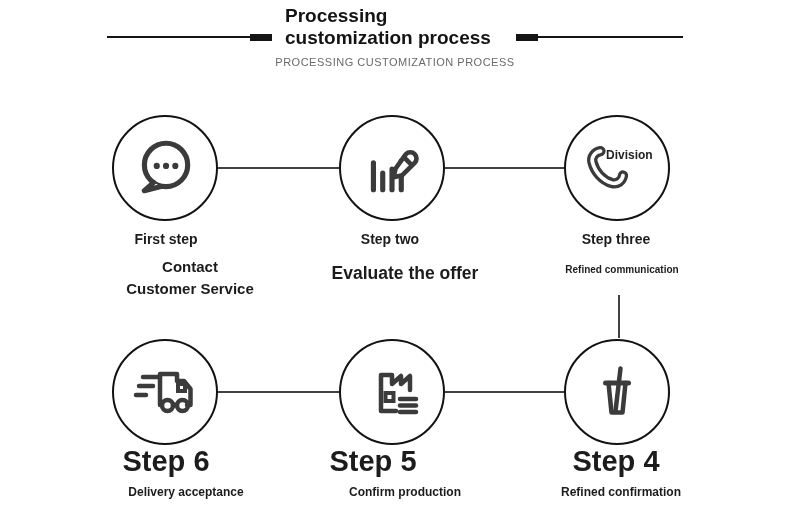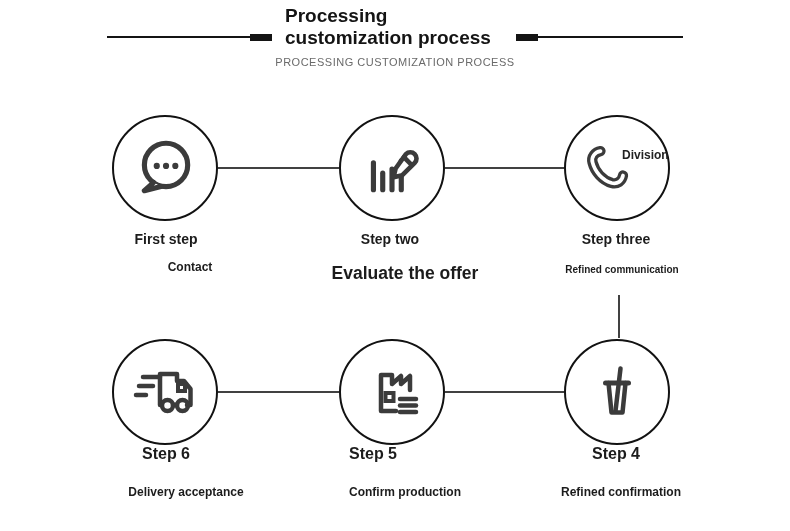--- a/index.html
+++ b/index.html
@@ -25,22 +25,22 @@
     display:flex;align-items:center;justify-content:center;
   }
   .connector-h{position:absolute;height:1.5px;background:#414141;}
   .connector-v{position:absolute;width:1.5px;background:#414141;}
   .icon-label{
     position:absolute;font-size:12px;font-weight:700;color:#222;white-space:nowrap;
   }
   
   .step-title,.step-sub{position:absolute;width:230px;text-align:center;color:#1c1c1c;font-weight:700;white-space:nowrap;}
   .title-sm{font-size:14px;}
-  .title-lg{font-size:16px;}
-  .sub-18{font-size:12px;line-height:22px;white-space:normal;}
+  .title-lg{font-size:29px;}
+  .sub-18{font-size:15px;line-height:22px;white-space:normal;}
   .sub-17{font-size:17.5px;text-align:center;}
   .sub-15{font-size:12px;}
   .sub-14{font-size:10px;}
   svg{display:block;}
 </style>
 </head>
 <body>
 
 <div class="hline" style="left:107px;top:36px;width:143px;"></div>
 <div class="hbar" style="left:250px;top:33.5px;width:22px;"></div>
@@ -62,20 +62,21 @@
       <path d="M21 46 L12 54 L28 50" stroke="#3b3b3b" stroke-width="5" stroke-linecap="round" stroke-linejoin="round" fill="#ffffff"></path>
       <circle cx="24" cy="30" r="3" fill="#3b3b3b"></circle>
       <circle cx="33" cy="30" r="3" fill="#3b3b3b"></circle>
       <circle cx="42" cy="30" r="3" fill="#3b3b3b"></circle>
     </svg>
   </span>
 </div>
 <div class="step-title title-sm" style="left:51px;top:231px;">First step</div>
 <div class="step-sub sub-18" style="left:75px;top:256px;">
   <span>Contact</span><br>
+  <span>Customer Service</span>
 </div>
 
 <div class="circle" style="left:339px;top:115px;">
   <span>
     <svg width="66" height="66" viewBox="0 0 64 64" fill="none">
       <path d="M14 27 V53" stroke="#3b3b3b" stroke-width="5" stroke-linecap="round"></path>
       <path d="M23 37 V53" stroke="#3b3b3b" stroke-width="5" stroke-linecap="round"></path>
       <path d="M32 33 V53" stroke="#3b3b3b" stroke-width="5" stroke-linecap="round"></path>
       <path d="M41 25 V53" stroke="#3b3b3b" stroke-width="5" stroke-linecap="round"></path>
       <path d="M35.5 32.5 l-2 8.5 l8.5 -2 l12 -12 a6 6 0 0 0 -8.5 -8.5 Z" fill="#ffffff" stroke="#3b3b3b" stroke-width="4.5" stroke-linejoin="round"></path>
@@ -86,21 +87,21 @@
 <div class="step-title title-sm" style="left:275px;top:231px;">Step two</div>
 <div class="step-sub sub-17" style="left:290px;top:263px;">Evaluate the offer</div>
 
 <div class="circle" style="left:564px;top:115px;">
   <span style="margin-right:18px;">
     <svg width="60" height="60" viewBox="0 0 64 64" fill="none">
       <path d="M24 14 C18 15 14 20 15.5 26 C18 36 26 45 36 48 C42 49.5 47 46 48 40" stroke="#3b3b3b" stroke-width="11" stroke-linecap="round"></path>
       <path d="M24 14 C18 15 14 20 15.5 26 C18 36 26 45 36 48 C42 49.5 47 46 48 40" stroke="#ffffff" stroke-width="4" stroke-linecap="round"></path>
     </svg>
   </span>
-  <span class="icon-label" style="left:56px;top:31px;">Division</span>
+  <span class="icon-label" style="left:40px;top:31px;">Division</span>
 </div>
 <div class="step-title title-sm" style="left:501px;top:231px;">Step three</div>
 <div class="step-sub sub-14" style="left:507px;top:264px;">Refined communication</div>
 
 <div class="circle" style="left:112px;top:339px;">
   <span>
     <svg width="64" height="64" viewBox="0 0 64 64" fill="none">
       <path d="M10 17 H27" stroke="#3b3b3b" stroke-width="4.5" stroke-linecap="round"></path>
       <path d="M6 26 H20" stroke="#3b3b3b" stroke-width="4.5" stroke-linecap="round"></path>
       <path d="M3 35 H13" stroke="#3b3b3b" stroke-width="4.5" stroke-linecap="round"></path>

